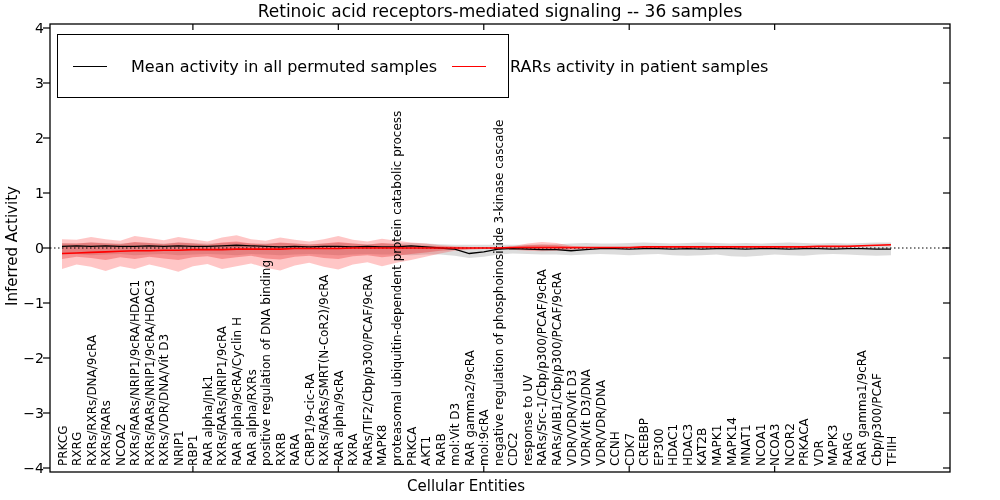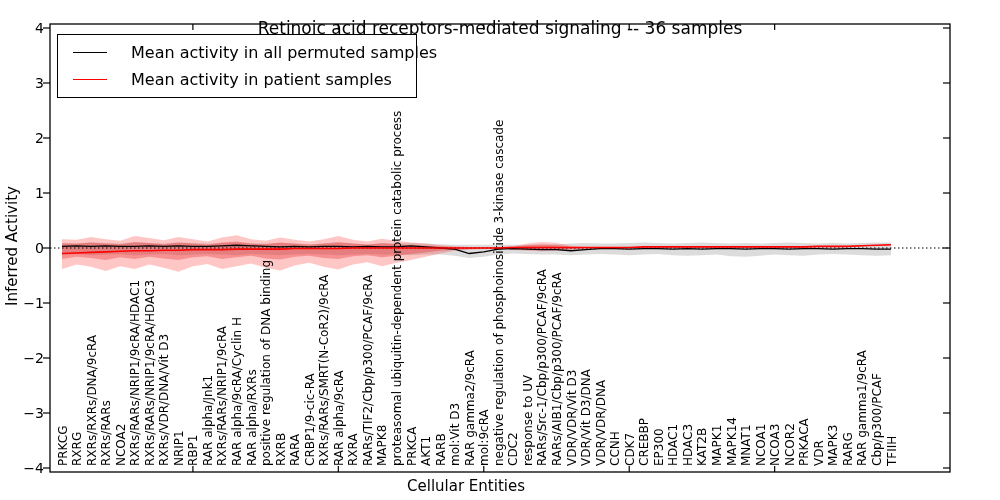--- a/index.html
+++ b/index.html
@@ -1,27 +1,27 @@
 <!DOCTYPE html>
 <html><head>
 <meta charset="utf-8">
 <style>
   html,body{margin:0;padding:0;}
   body{width:1000px;height:500px;position:relative;background:#ffffff;
        font-family:"DejaVu Sans","Liberation Sans",sans-serif;color:#000;overflow:hidden;}
-  #title{position:absolute;left:0;top:1px;width:1000px;text-align:center;font-size:17px;margin-top:17px;}
+  #title{position:absolute;left:0;top:1px;width:1000px;text-align:center;font-size:17px;}
   #xlabel{position:absolute;left:0;top:477px;width:932px;text-align:center;font-size:15px;}
   #ylabel{position:absolute;left:-88px;top:237px;width:200px;height:18px;text-align:center;
           font-size:15px;transform:rotate(-90deg);}
   #chart-svg{position:absolute;left:0;top:0;}
   #chart-svg text{font-family:"DejaVu Sans","Liberation Sans",sans-serif;fill:#000;}
   .ytick{position:absolute;left:12px;width:32px;text-align:right;font-size:14px;line-height:18px;}
-  #legend{position:absolute;left:57px;top:34px;width:360px;height:64px;background:#ffffff;
+  #legend{position:absolute;left:57px;top:34px;width:452px;height:64px;background:#ffffff;
           border:1.5px solid #000;box-sizing:border-box;z-index:5;display:flex;
-          flex-direction:column;justify-content:space-evenly;}
+          flex-direction:row;justify-content:space-evenly;}
   .legend-row{display:flex;align-items:center;padding-left:15px;}
   .legend-line{width:34px;height:0;border-top:1.6px solid #000;margin-right:24px;flex:none;}
   .legend-label{font-size:16px;white-space:nowrap;}
 </style>
 </head>
 <body>
 
 <div id="title">Retinoic acid receptors-mediated signaling -- 36 samples</div>
 <div id="ylabel">Inferred Activity</div>
 <div id="xlabel">Cellular Entities</div>
@@ -134,15 +134,15 @@
     <div class="ytick" style="top: 459px;">−4</div>
   </div>
 
 <div id="legend">
   <div class="legend-row">
     <span class="legend-line" style="border-top-color: rgb(0, 0, 0);"></span>
     <span class="legend-label">Mean activity in all permuted samples</span>
   </div>
   <div class="legend-row">
     <span class="legend-line" style="border-top-color: rgb(255, 0, 0);"></span>
-    <span class="legend-label">Mean activity in patient samples</span>
+    <span class="legend-label">RARs activity in patient samples</span>
   </div>
 </div>
 
 </body></html>

